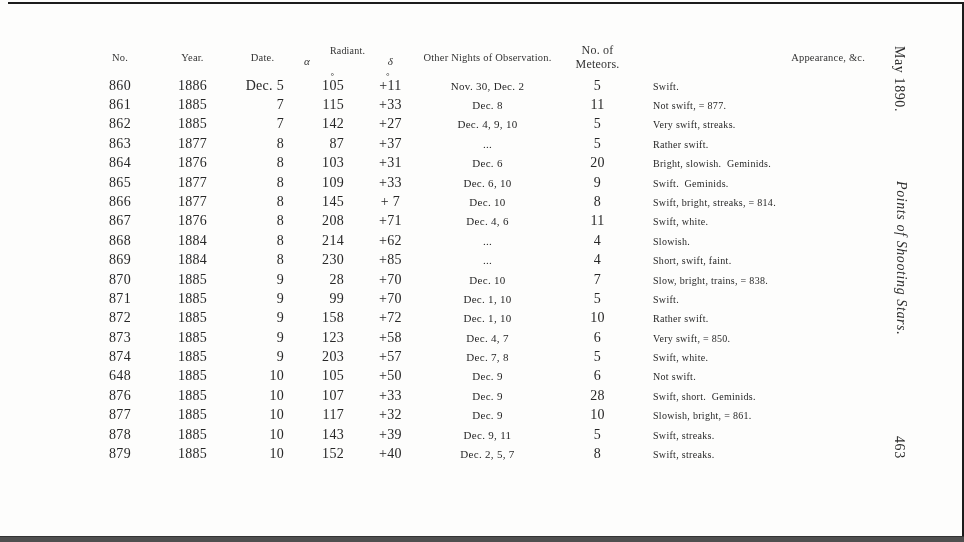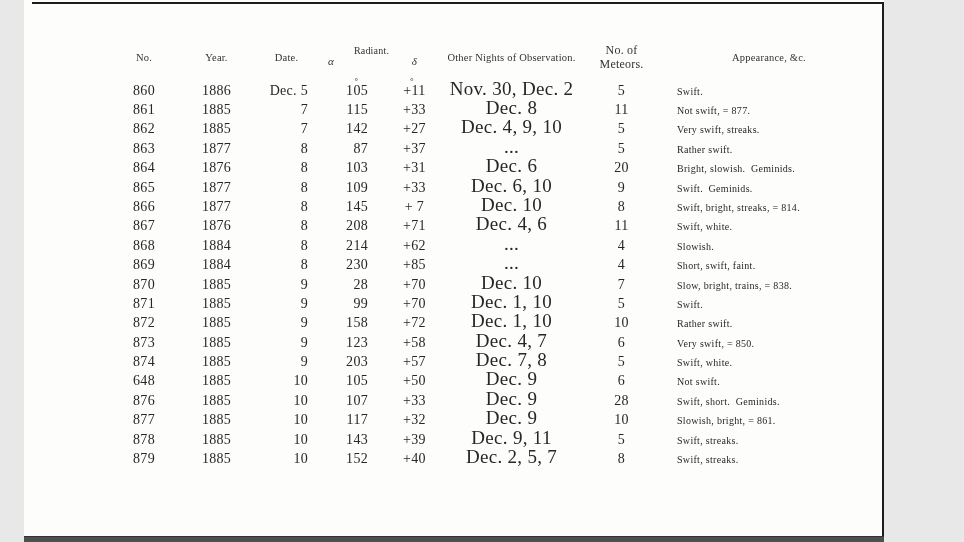--- a/index.html
+++ b/index.html
@@ -1,55 +1,54 @@
 <!DOCTYPE html>
 <html><head>
 <meta charset="utf-8">
 <style>
   html, body { margin: 0; padding: 0; background: #e8e8e8; }
   .page {
     position: relative;
-    width: 860px;
+    width: 964px;
     height: 542px;
     background: #fdfdfc;
     overflow: hidden;
     font-family: "Liberation Serif", "DejaVu Serif", serif;
     color: #272727;
-    margin-left: 24px;
   }
   .rule-top    { position: absolute; top: 2px; left: 8px; right: 0; height: 2px; background: #1c1c1c; }
   .rule-right  { position: absolute; top: 2px; right: 0; bottom: 4px; width: 2px; background: #1c1c1c; }
   .rule-bottom { position: absolute; left: 0; right: 0; bottom: 0; height: 5px; background: #4f4f4f; border-top: 1px solid #333; }
 
   
   .table-area { position: absolute; left: 90px; top: 44px; width: 830px; }
   .grid-row {
     display: grid;
     grid-template-columns: 60px 85px 55px 70px 45px 165px 55px 295px;
     align-items: baseline;
   }
   .thead { font-size: 10.5px; color: #333; letter-spacing: 0.2px; }
   .thead .grid-row { align-items: center; }
   .hcell { text-align: center; line-height: 1.1; }
   .h-radiant-block { grid-column: 4 / span 2; text-align: center; position: relative; top: -2px; }
   .h-radiant-label { display: block; font-size: 10px; }
   .h-greek { display: flex; justify-content: space-between; padding: 0 12px 0 14px; font-style: italic; font-size: 11px; margin-top: -1px; }
   .h-meteors { font-size: 12px; line-height: 1.15; }
-  .h-appearance { padding-right: 55px; }
+  .h-appearance { padding-right: 55px; text-align: right; }
   .h-nights { font-size: 10.5px; }
 
   .tbody { margin-top: 6px; font-size: 14px; letter-spacing: 0.3px; }
   .trow { height: 19.4px; }
   .cell { position: relative; }
   .c-no   { text-align: center; }
   .c-year { text-align: center; }
   .c-date { text-align: right; padding-right: 6px; }
   .c-alpha{ text-align: right; padding-right: 16px; }
   .c-delta{ text-align: center;  padding-left: 16px; }
-  .c-nights { text-align: center; font-size: 19px; }
+  .c-nights { text-align: center; font-size: 11px; }
   .c-met  { text-align: center; }
   .c-app  { text-align: left; padding-left: 28px; font-size: 10px; }
   .c-app .val { white-space: pre; }
   .val { position: relative; display: inline-block; }
   .dmark {
     position: absolute;
     top: -7px;
     left: 38%;
     font-size: 9px;
     letter-spacing: 0;

